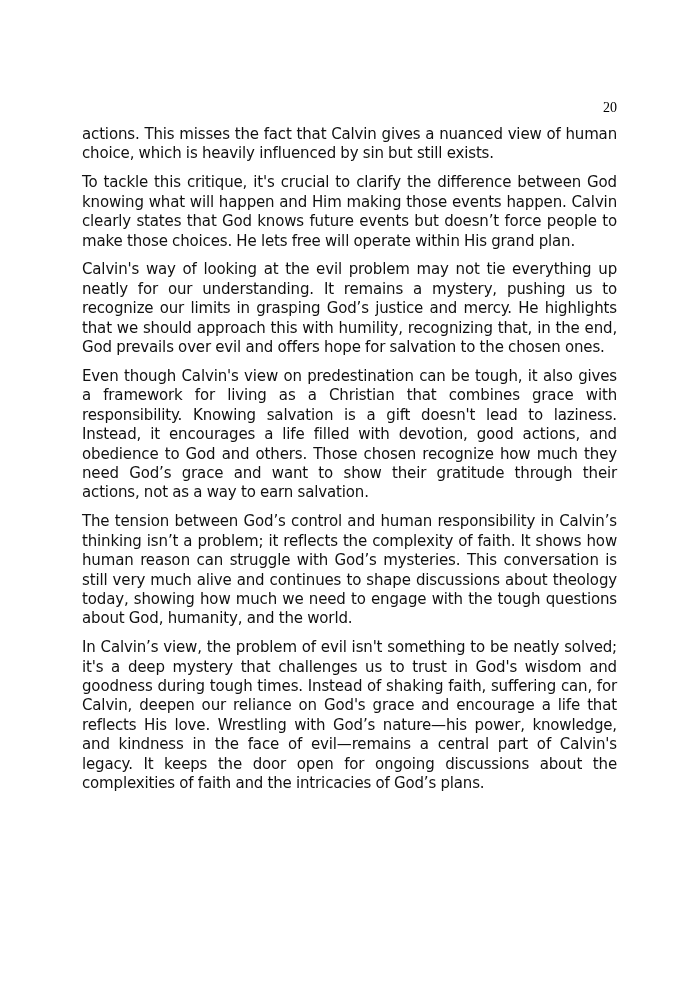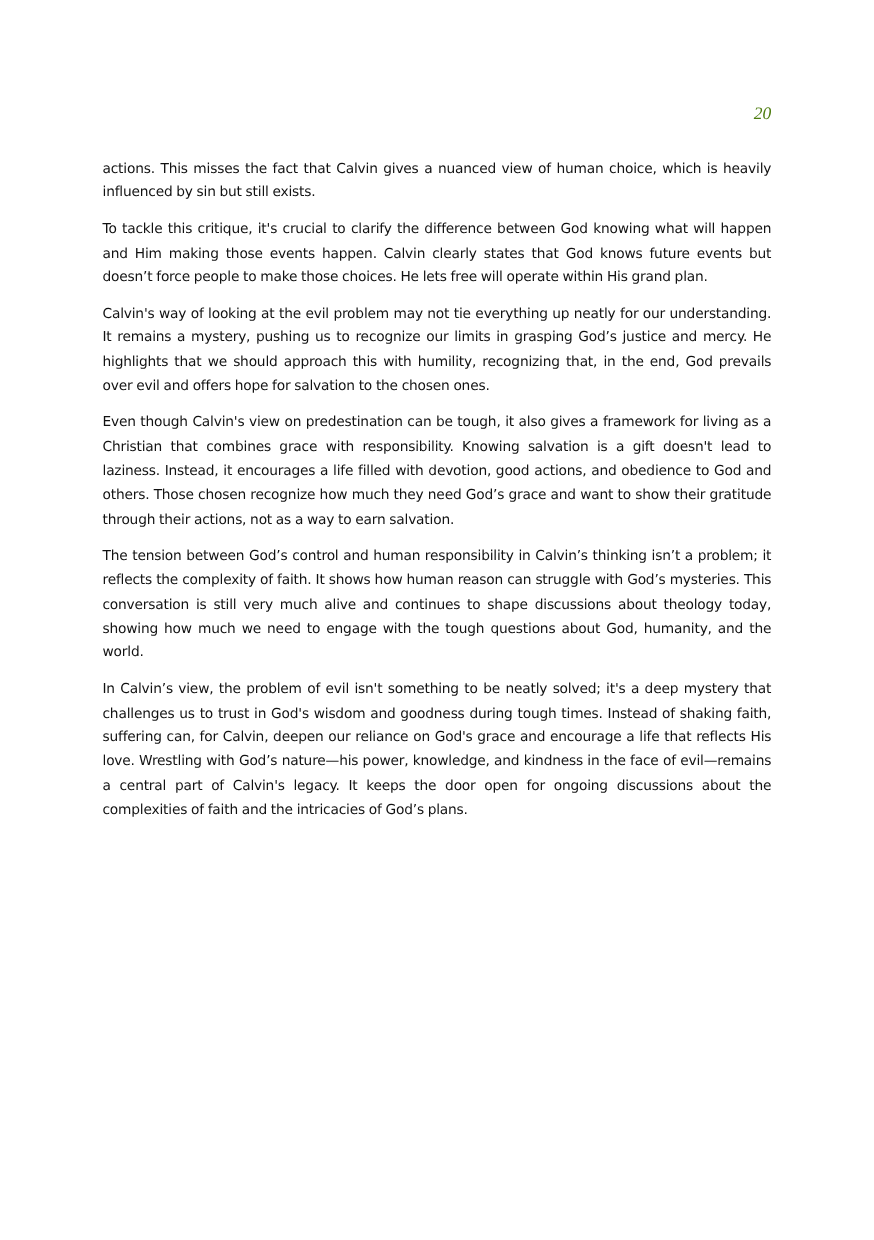--- a/index.html
+++ b/index.html
@@ -10,36 +10,35 @@
     body {
       width: 699px;
       height: 992px;
       position: relative;
       overflow: hidden;
       font-family: "DejaVu Sans", "Liberation Sans", sans-serif;
       color: #111111;
     }
     .page-number {
       position: absolute;
-      top: 84px;
+      top: 100px;
       right: 82px;
       font-family: "Liberation Serif", "DejaVu Serif", serif;
       font-size: 14px;
-      color: #4d7c0f;
-      font-style: italic;
+      color: #000000;
     }
     .body-text {
       position: absolute;
       top: 125px;
       left: 82px;
       width: 535px;
     }
     .para {
       margin: 0 0 9.5px 0;
-      font-size: 11px;
+      font-size: 15px;
       line-height: 19.4px;
       text-align: justify;
       letter-spacing: -0.15px;
       word-spacing: -0.3px;
     }
   </style>
 </head>
 <body>
 
 <div class="page-number">20</div>

